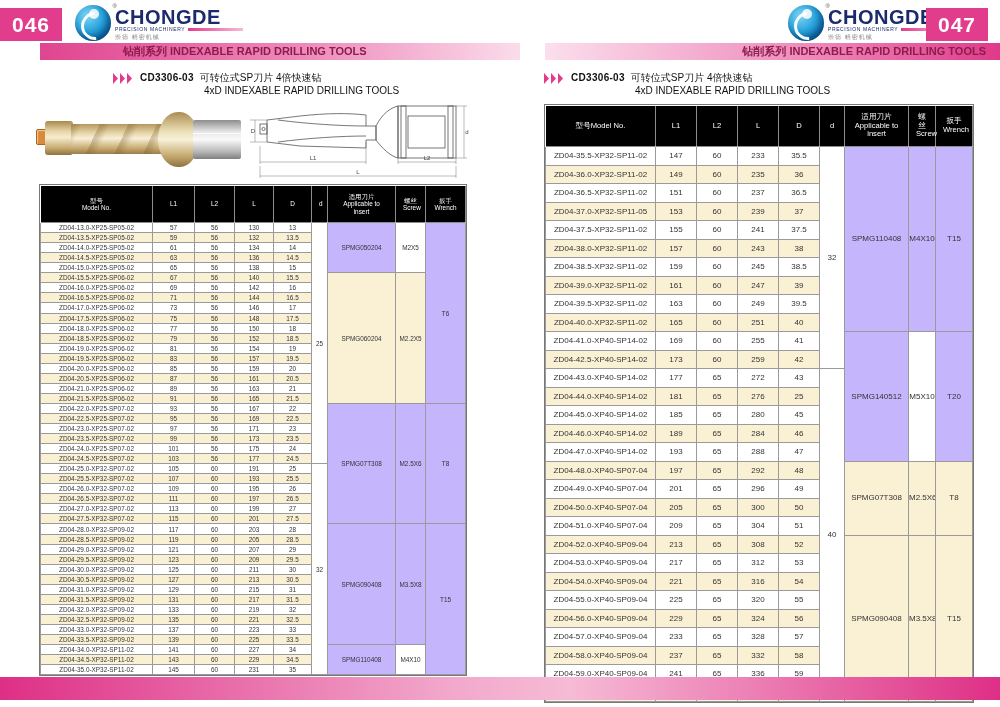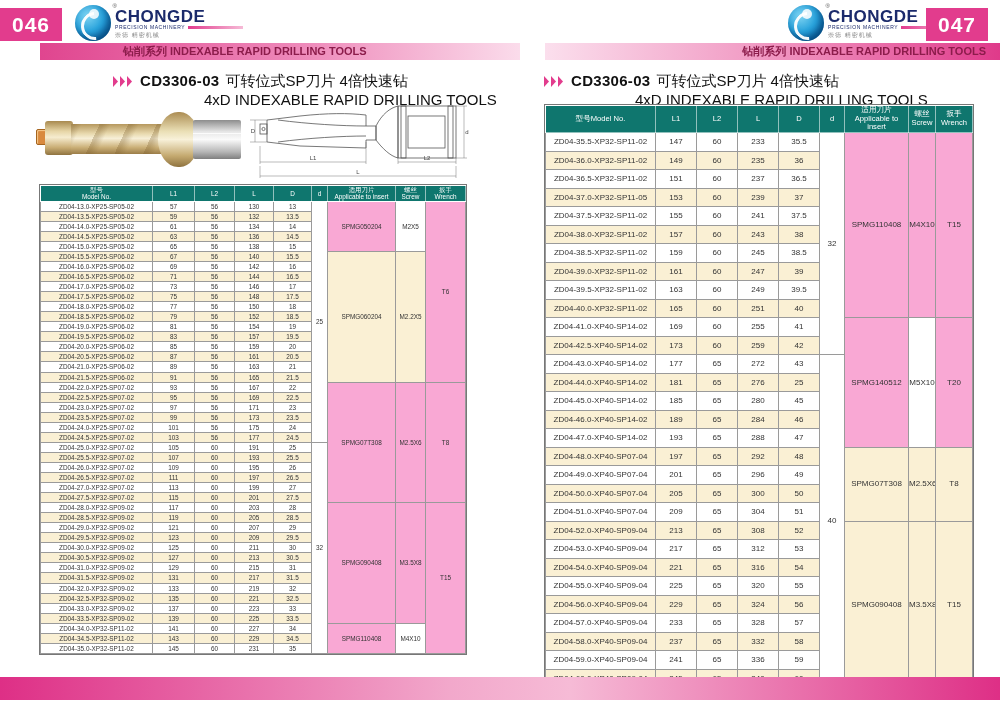--- a/index.html
+++ b/index.html
@@ -15,33 +15,33 @@
   
   .logo{position:absolute;top:3px;display:flex;align-items:center;gap:4px;height:40px;}
   .logo .globe{width:36px;height:36px;border-radius:50%;
       background:radial-gradient(circle at 35% 30%,#7fd4f2 0%,#29a3dc 45%,#0b6fb4 80%,#064f86 100%);
       position:relative;box-shadow:inset -3px -4px 6px rgba(0,40,80,.5);}
   .logo .globe:before{content:"";position:absolute;left:6px;top:7px;width:22px;height:22px;border-radius:50%;
       border:3px solid rgba(255,255,255,.95);border-top-color:transparent;border-right-color:transparent;transform:rotate(40deg);}
   .logo .globe:after{content:"";position:absolute;left:14px;top:4px;width:10px;height:10px;border-radius:50%;background:rgba(255,255,255,.85);}
   .logo .reg{position:absolute;top:-2px;font-size:6px;color:#555;}
   .logo .txt{line-height:1;}
-  .logo .name{font-size:17px;font-weight:bold;color:#1b2a6b;letter-spacing:.5px;}
+  .logo .name{font-size:20px;font-weight:bold;color:#1b2a6b;letter-spacing:.5px;}
   .logo .sub{font-size:5px;color:#1b2a6b;letter-spacing:.6px;display:flex;align-items:center;gap:3px;white-space:nowrap;}
   .logo .sub .dash{display:inline-block;width:55px;height:3px;background:linear-gradient(90deg,#E23C8D,#F6BBD7);}
   .logo .cn{font-size:6px;color:#888;margin-top:2px;letter-spacing:1px;}
 
   
   .series-bar{position:absolute;top:43px;height:17px;display:flex;align-items:center;
               font-size:11px;font-weight:bold;color:#8C1C4B;white-space:nowrap;}
   .series-bar.l{left:40px;width:480px;background:linear-gradient(90deg,#E0458F 0%,#EE8ABA 55%,#FBDCEB 100%);padding-left:83px;box-sizing:border-box;}
   .series-bar.r{left:545px;width:455px;background:linear-gradient(90deg,#FBDFED 0%,#EE87B8 60%,#DF3A8A 100%);justify-content:flex-end;padding-right:14px;box-sizing:border-box;}
 
   
-  .sect-title{position:absolute;font-size:15px;color:#111;line-height:1.25;}
+  .sect-title{position:absolute;font-size:10px;color:#111;line-height:1.25;}
   .sect-title .row1{display:flex;align-items:center;gap:6px;}
   .sect-title .code{font-weight:bold;letter-spacing:.3px;}
   .sect-title .cn{}
   .sect-title .en{font-weight:normal;}
   .chev{display:inline-block;}
 
   
   .photo{position:absolute;left:30px;top:103px;width:215px;height:75px;}
   .photo .insert{position:absolute;left:6px;top:26px;width:11px;height:14px;background:#D98A3F;border:1px solid #A5651F;border-radius:2px;box-shadow:inset 1px 1px 1px #f7c98c;}
   .photo .head{position:absolute;left:15px;top:18px;width:28px;height:34px;border-radius:3px;
@@ -55,24 +55,24 @@
   .photo .shank{position:absolute;left:163px;top:17px;width:48px;height:39px;border-radius:2px;
       background:linear-gradient(180deg,#8d8d8d 0%,#e6e6e6 30%,#fafafa 50%,#b5b5b5 82%,#7f7f7f 100%);}
   .photo .shank:before{content:"";position:absolute;left:0;top:13px;width:100%;height:1px;background:rgba(255,255,255,.8);}
 
   
   .diagram{position:absolute;left:248px;top:96px;width:222px;height:88px;}
 
   
   .cat-table{position:absolute;}
   .cat-table table{border-collapse:collapse;table-layout:fixed;width:100%;background:#fff;}
-  .cat-table th{background:#0f766e;color:#fff;font-weight:normal;border:1px solid rgba(255,255,255,.55);padding:0;line-height:1.15;}
+  .cat-table th{background:#000000;color:#fff;font-weight:normal;border:1px solid rgba(255,255,255,.55);padding:7px;line-height:1.15;}
   .cat-table td{border:1px solid #9a9a9a;color:#333;text-align:center;padding:0;overflow:hidden;white-space:nowrap;}
   .cat-table tr.alt td{background:#FAF0D4;}
-  .cat-table td.merged{background:#f9a8d4;}
+  .cat-table td.merged{background:#c4b5fd;}
   .cat-table td.mwhite{background:#fff;}
   .cat-table td.dcell{background:#fff;}
   .cat-table .outer{outline:1px solid #777;}
 
   #tblL{left:40px;top:185px;width:425px;}
   #tblL th{font-size:6.4px;height:10px;}
   #tblL td{font-size:6.4px;height:9.06px;line-height:9px;}
   #tblR{left:545px;top:105px;width:427px;}
   #tblR th{font-size:7.6px;height:18px;}
   #tblR td{font-size:8px;height:17.5px;line-height:17.5px;}

